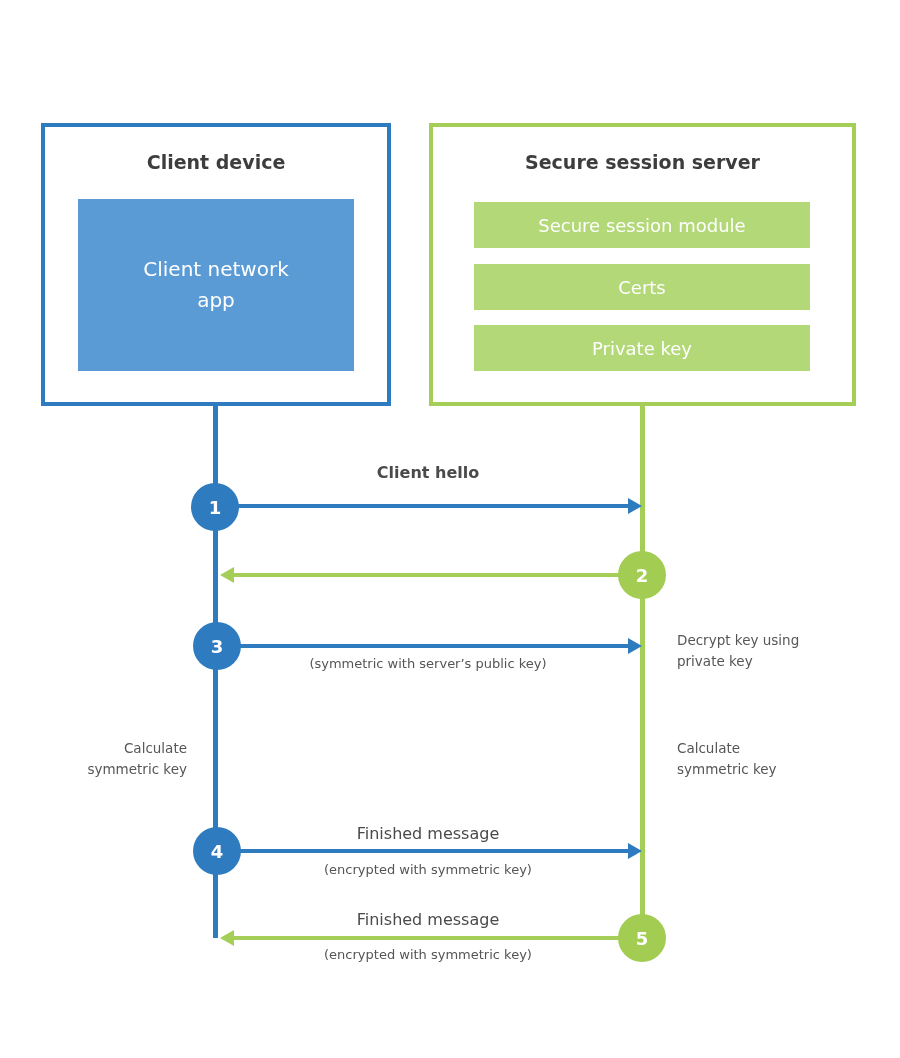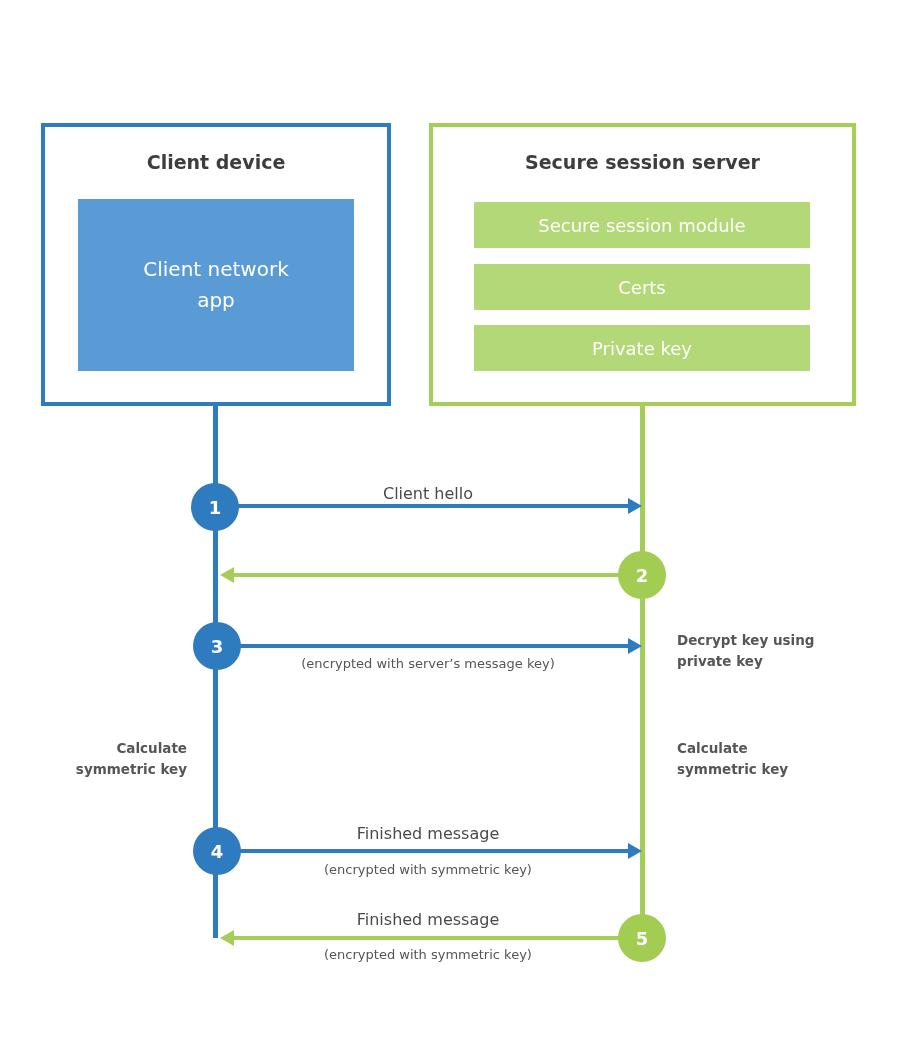--- a/index.html
+++ b/index.html
@@ -54,21 +54,21 @@
     position:absolute;left:215px;width:426px;text-align:center;
     font-size:16px;color:#4a4a4a;z-index:2;
   }
   .msg-sublabel{
     position:absolute;left:215px;width:426px;text-align:center;
     font-size:13px;color:#555555;z-index:2;
   }
   
   .side-note{
     position:absolute;font-size:13.5px;line-height:21px;color:#565656;
-    white-space:pre-line;z-index:2;font-weight:bold;
+    white-space:pre-line;z-index:2;
   }
   .note-right{left:677px;text-align:left;}
   .note-left{left:60px;width:127px;text-align:right;}
 </style>
 </head>
 <body>
 
 <div class="page">
 
 
@@ -81,33 +81,33 @@
 
   <div class="actor-box client-box">
     <div class="actor-title">Client device</div>
     <div class="app-box">Client network
 app</div>
   </div>
 
   <div class="lifeline lifeline-client"></div>
   <div class="lifeline lifeline-server"></div>
 
-  <div class="msg-label" style="top:484px;">Client hello</div>
+  <div class="msg-label" style="top:463px;font-weight:bold;">Client hello</div>
   <div class="arrow-line blue" style="left:238px;top:504px;width:391px;"></div>
   <div class="arrow-head head-right-blue" style="left:628px;top:498px;"></div>
   <div class="step-circle circle-blue" style="left:191px;top:483px;">1</div>
 
   <div class="arrow-line green" style="left:234px;top:573px;width:386px;"></div>
   <div class="arrow-head head-left-green" style="left:220px;top:567px;"></div>
   <div class="step-circle circle-green" style="left:618px;top:551px;">2</div>
 
   <div class="arrow-line blue" style="left:240px;top:644px;width:389px;"></div>
   <div class="arrow-head head-right-blue" style="left:628px;top:638px;"></div>
   <div class="step-circle circle-blue" style="left:193px;top:622px;">3</div>
-  <div class="msg-sublabel" style="top:656px;">(encrypted with server’s message key)</div>
+  <div class="msg-sublabel" style="top:656px;">(symmetric with server’s public key)</div>
   <div class="side-note note-right" style="top:630px;">Decrypt key using
 private key</div>
 
   <div class="side-note note-left" style="top:738px;">Calculate
 symmetric key</div>
   <div class="side-note note-right" style="top:738px;">Calculate
 symmetric key</div>
 
   <div class="msg-label" style="top:824px;">Finished message</div>
   <div class="arrow-line blue" style="left:240px;top:849px;width:389px;"></div>

